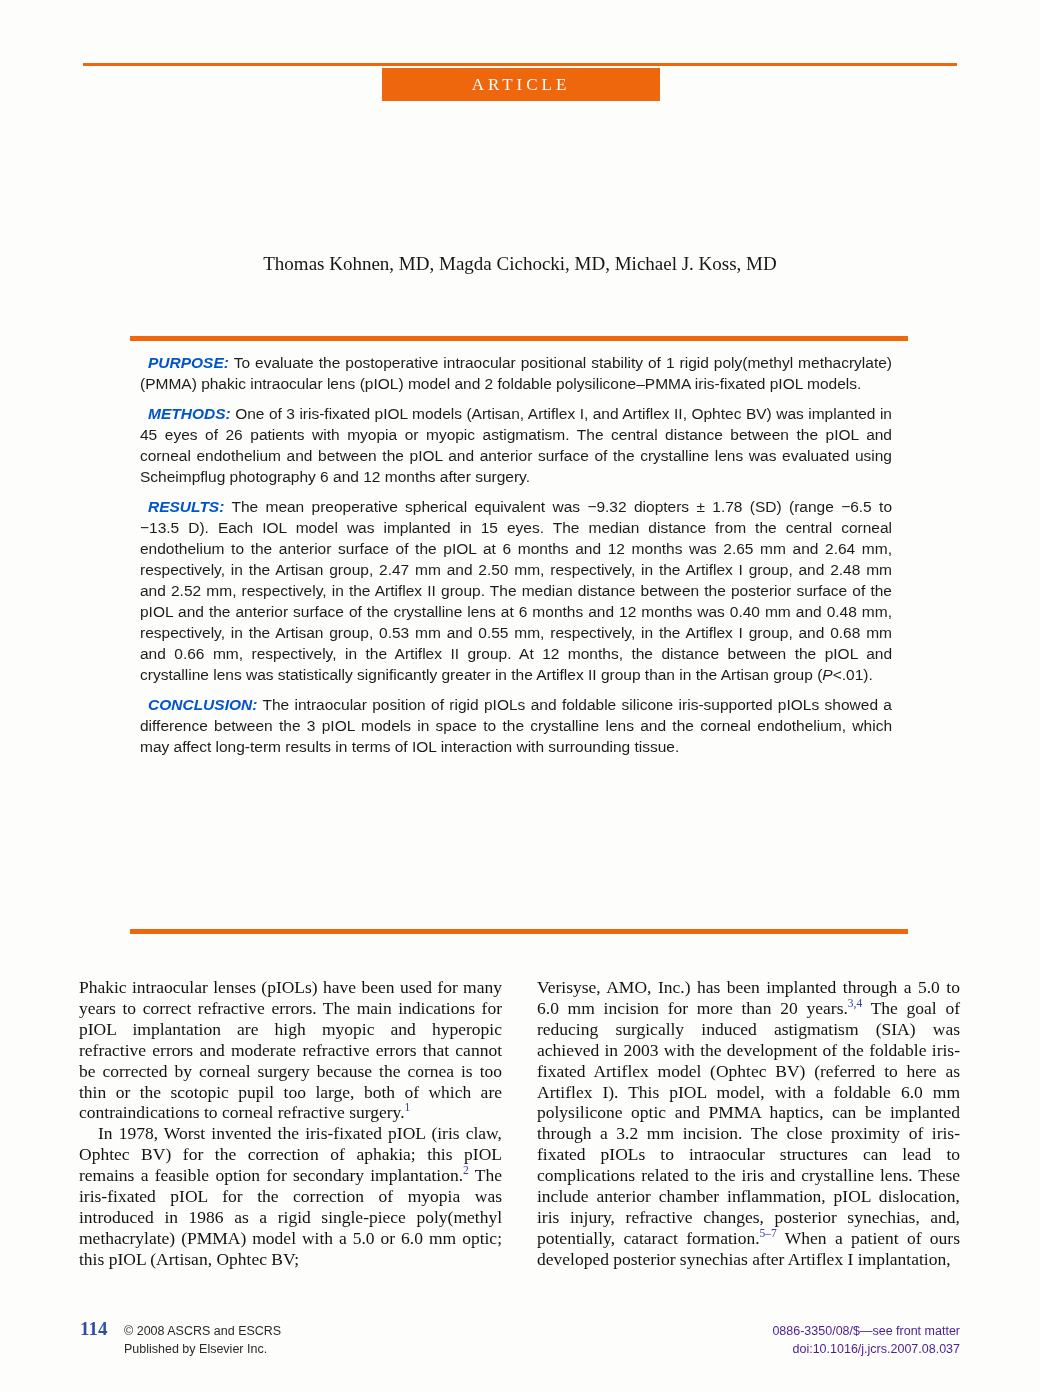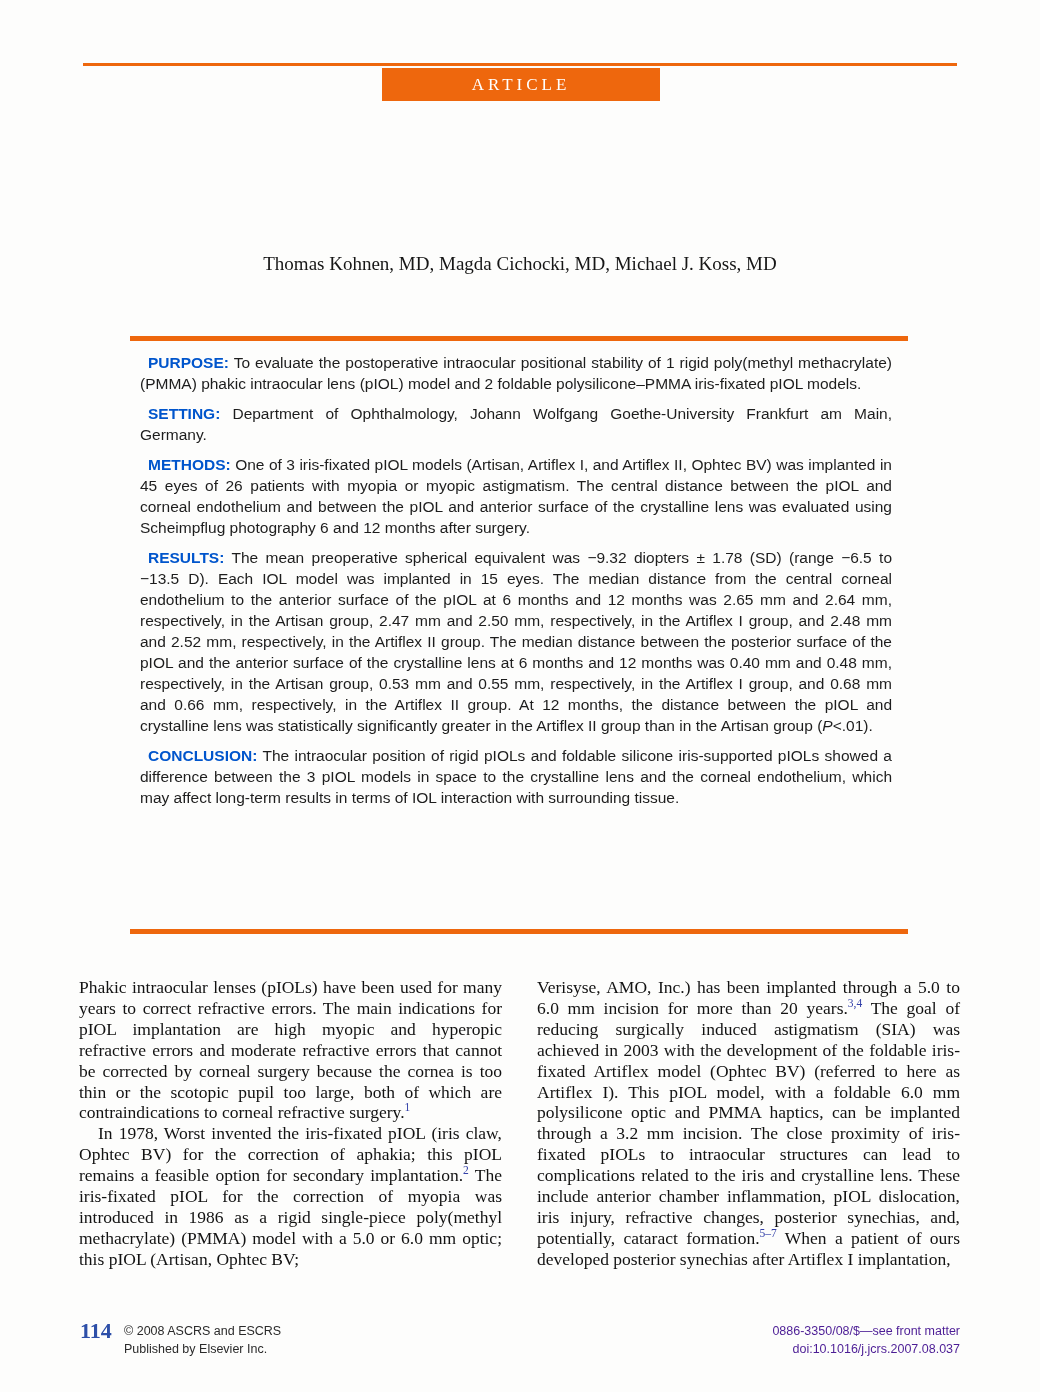--- a/index.html
+++ b/index.html
@@ -54,21 +54,21 @@
   .abstract{
     position:absolute;left:130px;top:336px;width:778px;
     border-top:5px solid var(--orange);
     padding:11px 16px 0 10px;
     font-family:"Liberation Sans",sans-serif;
     font-size:15.5px;line-height:21px;
     text-align:justify;
     color:#1d1d1d;
   }
   .abstract p.abs-para{text-indent:8px;margin-bottom:9px;}
-  .abstract .abs-label{color:var(--label-blue);font-weight:bold;}
+  .abstract .abs-label{color:var(--label-blue);font-weight:bold;font-style:italic;}
   .abstract .citation{
     font-style:italic;text-indent:0;margin-top:13px;text-align:left;
   }
   .abstract-rule-bottom{
     position:absolute;left:130px;top:929px;width:778px;height:5px;
     background:var(--orange);
   }
   
   .column{
     position:absolute;top:977px;width:423px;
@@ -82,21 +82,21 @@
   .column p.indent{text-indent:19px;}
   sup.ref{
     color:var(--ref-blue);
     font-size:11.5px;line-height:0;
     vertical-align:super;
   }
   
   .footer-page-num{
     position:absolute;left:80px;top:1318px;
     font-family:"Liberation Serif",serif;
-    font-weight:bold;font-size:22px;
+    font-weight:bold;font-size:19px;
     color:var(--page-num-blue);
   }
   .footer-left{
     position:absolute;left:124px;top:1322px;
     font-family:"Liberation Sans",sans-serif;
     font-size:12.5px;line-height:18px;color:#2a2a2a;
   }
   .footer-right{
     position:absolute;right:80px;top:1322px;text-align:right;
     font-family:"Liberation Sans",sans-serif;
@@ -111,21 +111,20 @@
   <div class="top-rule"></div>
   <div class="banner">
     <span>ARTICLE</span>
   </div>
 
 
   <div class="authors">Thomas Kohnen, MD, Magda Cichocki, MD, Michael J. Koss, MD</div>
 
   <div class="abstract">
     <p class="abs-para"><span class="abs-label">PURPOSE:</span><span><span> To evaluate the postoperative intraocular positional stability of 1 rigid poly(methyl methacrylate) (PMMA) phakic intraocular lens (pIOL) model and 2 foldable polysilicone–PMMA iris-fixated pIOL models.</span></span></p>
-    <p class="abs-para"><span class="abs-label">SETTING:</span><span><span> Department of Ophthalmology, Johann Wolfgang Goethe-University Frankfurt am Main, Germany.</span></span></p>
     <p class="abs-para"><span class="abs-label">METHODS:</span><span><span> One of 3 iris-fixated pIOL models (Artisan, Artiflex I, and Artiflex II, Ophtec BV) was implanted in 45 eyes of 26 patients with myopia or myopic astigmatism. The central distance between the pIOL and corneal endothelium and between the pIOL and anterior surface of the crystalline lens was evaluated using Scheimpflug photography 6 and 12 months after surgery.</span></span></p>
     <p class="abs-para"><span class="abs-label">RESULTS:</span><span><span> The mean preoperative spherical equivalent was −9.32 diopters ± 1.78 (SD) (range −6.5 to −13.5 D). Each IOL model was implanted in 15 eyes. The median distance from the central corneal endothelium to the anterior surface of the pIOL at 6 months and 12 months was 2.65 mm and 2.64 mm, respectively, in the Artisan group, 2.47 mm and 2.50 mm, respectively, in the Artiflex I group, and 2.48 mm and 2.52 mm, respectively, in the Artiflex II group. The median distance between the posterior surface of the pIOL and the anterior surface of the crystalline lens at 6 months and 12 months was 0.40 mm and 0.48 mm, respectively, in the Artisan group, 0.53 mm and 0.55 mm, respectively, in the Artiflex I group, and 0.68 mm and 0.66 mm, respectively, in the Artiflex II group. At 12 months, the distance between the pIOL and crystalline lens was statistically significantly greater in the Artiflex II group than in the Artisan group (</span><span style="font-style: italic;">P</span><span>&lt;.01).</span></span></p>
     <p class="abs-para"><span class="abs-label">CONCLUSION:</span><span><span> The intraocular position of rigid pIOLs and foldable silicone iris-supported pIOLs showed a difference between the 3 pIOL models in space to the crystalline lens and the corneal endothelium, which may affect long-term results in terms of IOL interaction with surrounding tissue.</span></span></p>
   </div>
   <div class="abstract-rule-bottom"></div>
 
   <div class="column col-left">
     <p><span>Phakic intraocular lenses (pIOLs) have been used for many years to correct refractive errors. The main indications for pIOL implantation are high myopic and hyperopic refractive errors and moderate refractive errors that cannot be corrected by corneal surgery because the cornea is too thin or the scotopic pupil too large, both of which are contraindications to corneal refractive surgery.</span><sup class="ref">1</sup></p>
     <p class="indent"><span>In 1978, Worst invented the iris-fixated pIOL (iris claw, Ophtec BV) for the correction of aphakia; this pIOL remains a feasible option for secondary implantation.</span><sup class="ref">2</sup><span> The iris-fixated pIOL for the correction of myopia was introduced in 1986 as a rigid single-piece poly(methyl methacrylate) (PMMA) model with a 5.0 or 6.0 mm optic; this pIOL (Artisan, Ophtec BV;</span></p>
   </div>

